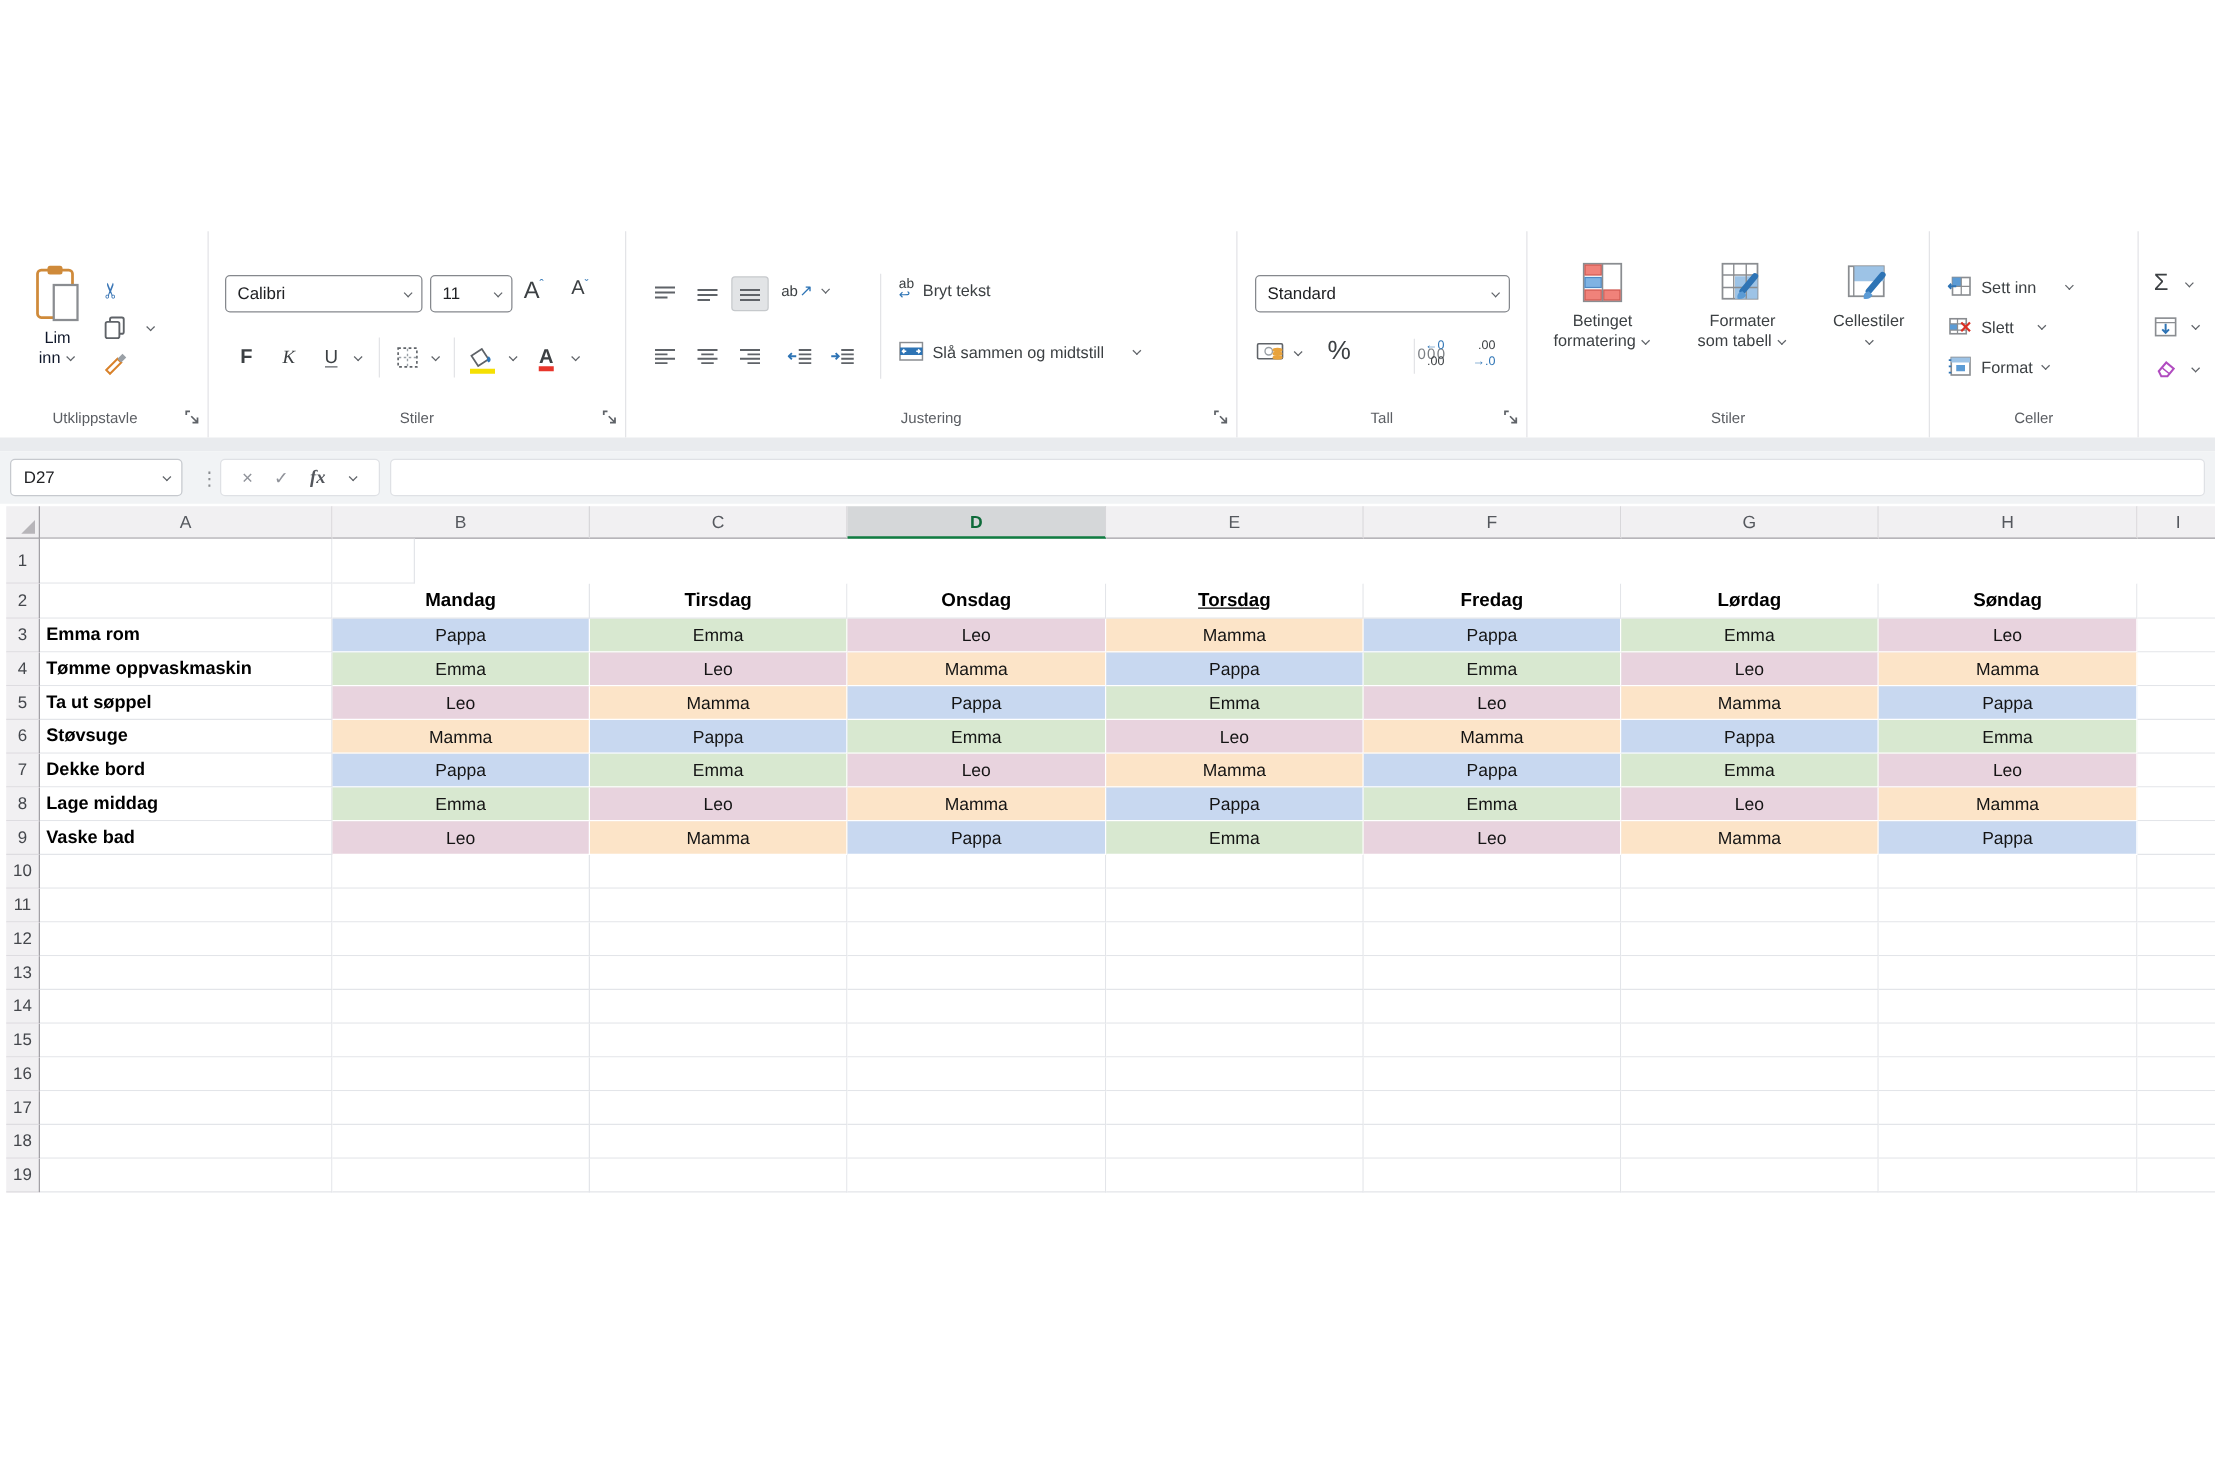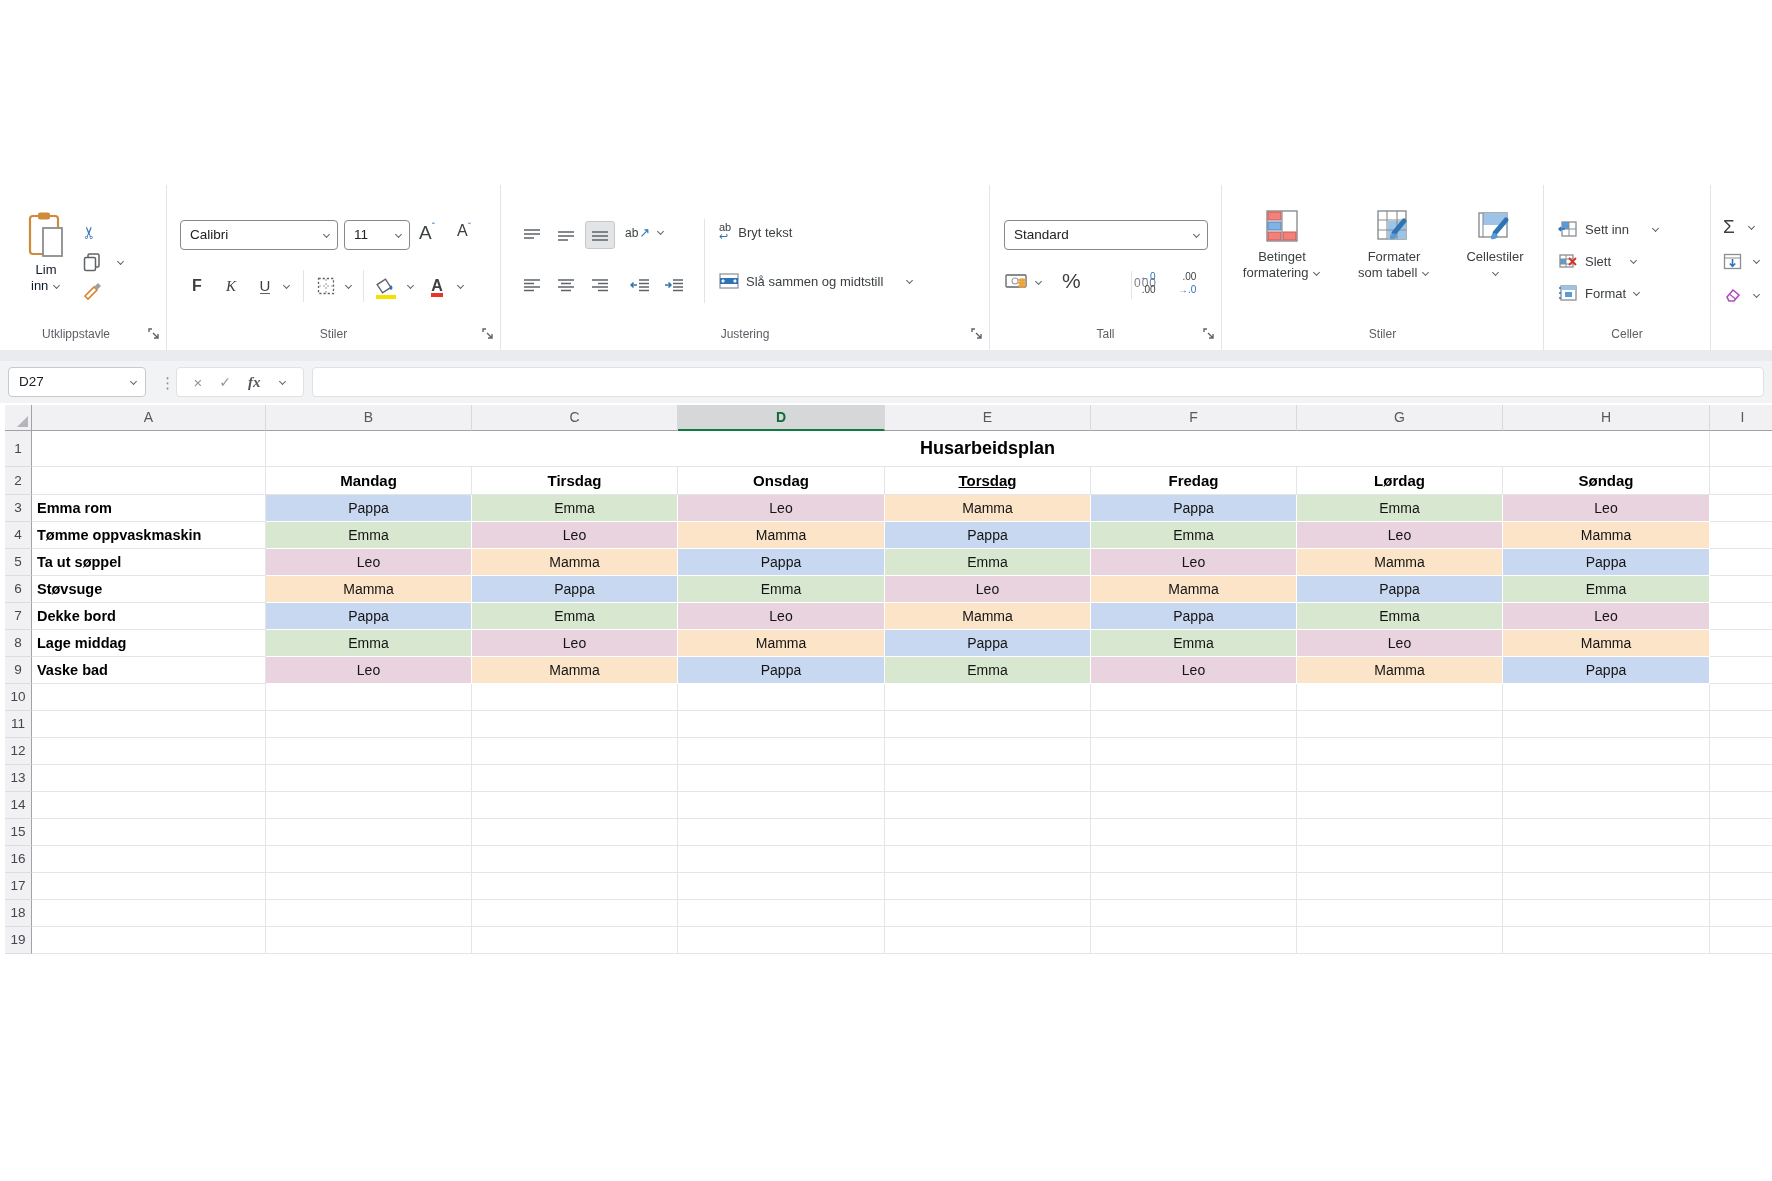--- a/index.html
+++ b/index.html
@@ -425,21 +425,20 @@
       <div class="ch sel" style="width: 207px; height: 26px; line-height: 25px;">D</div>
       <div class="ch" style="width: 206px; height: 26px; line-height: 25px;">E</div>
       <div class="ch" style="width: 206px; height: 26px; line-height: 25px;">F</div>
       <div class="ch" style="width: 206px; height: 26px; line-height: 25px;">G</div>
       <div class="ch" style="width: 207px; height: 26px; line-height: 25px;">H</div>
       <div class="ch" style="width: 66px; height: 26px; line-height: 25px;">I</div>
     </div>
     <div class="grow" style="height: 36px;">
       <div class="cg" style="width: 27px; height: 36px; line-height: 35px;">1</div>
       <div class="c" style="width: 234px; height: 36px; line-height: 35px;"></div>
-      <div class="c title-cell" style="width: 1444px; height: 36px; line-height: 35px;">Husarbeidsplan</div>
       <div class="c" style="width: 66px; height: 36px; line-height: 35px;"></div>
     </div>
     <div class="grow" style="height: 28px;">
       <div class="cg" style="width: 27px; height: 28px; line-height: 27px;">2</div>
       <div class="c" style="width: 234px; height: 28px; line-height: 27px;"></div>
       <div class="c day" style="width: 206px; height: 28px; line-height: 27px;">Mandag</div>
       <div class="c day" style="width: 206px; height: 28px; line-height: 27px;">Tirsdag</div>
       <div class="c day" style="width: 207px; height: 28px; line-height: 27px;">Onsdag</div>
       <div class="c day" style="width: 206px; height: 28px; line-height: 27px; text-decoration: underline;">Torsdag</div>
       <div class="c day" style="width: 206px; height: 28px; line-height: 27px;">Fredag</div>

